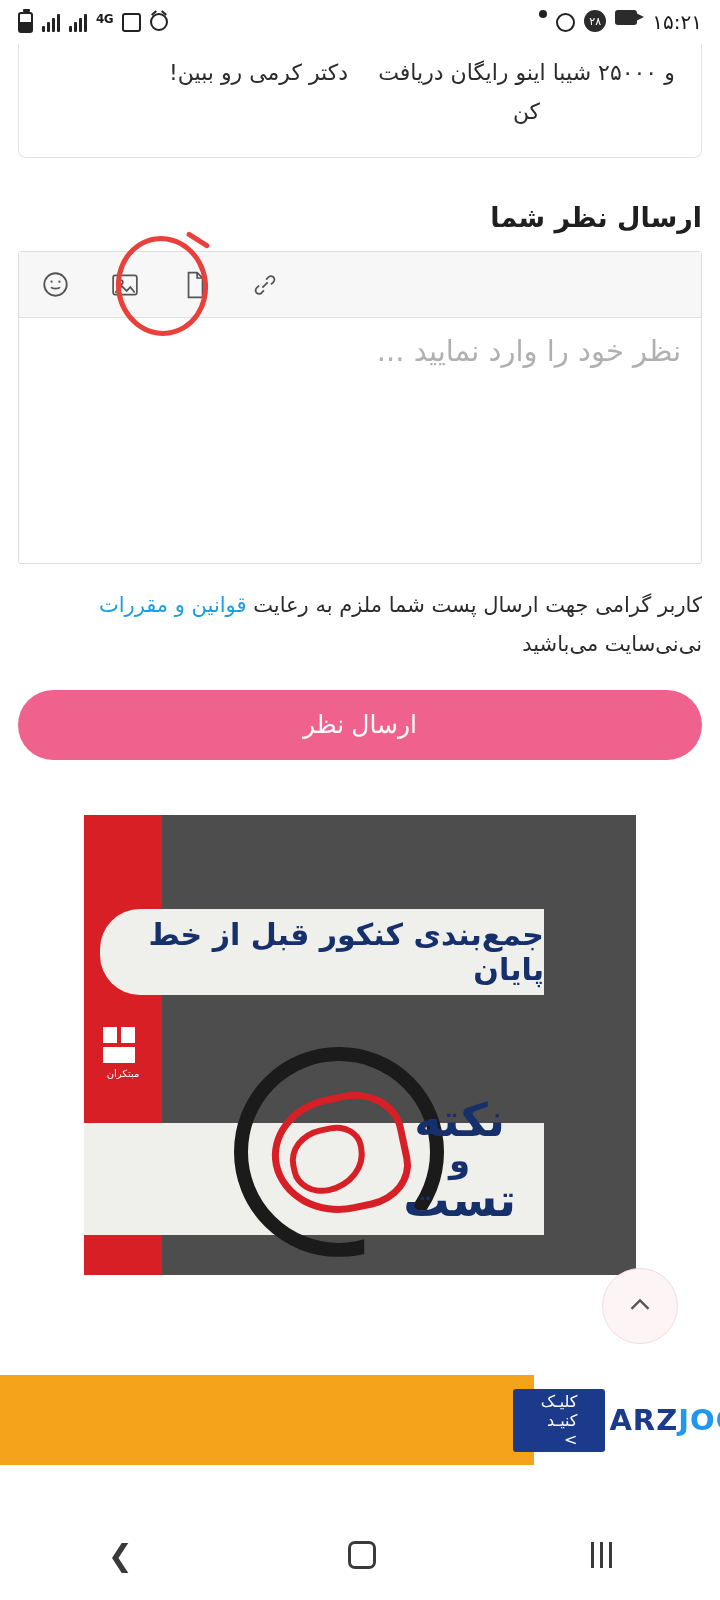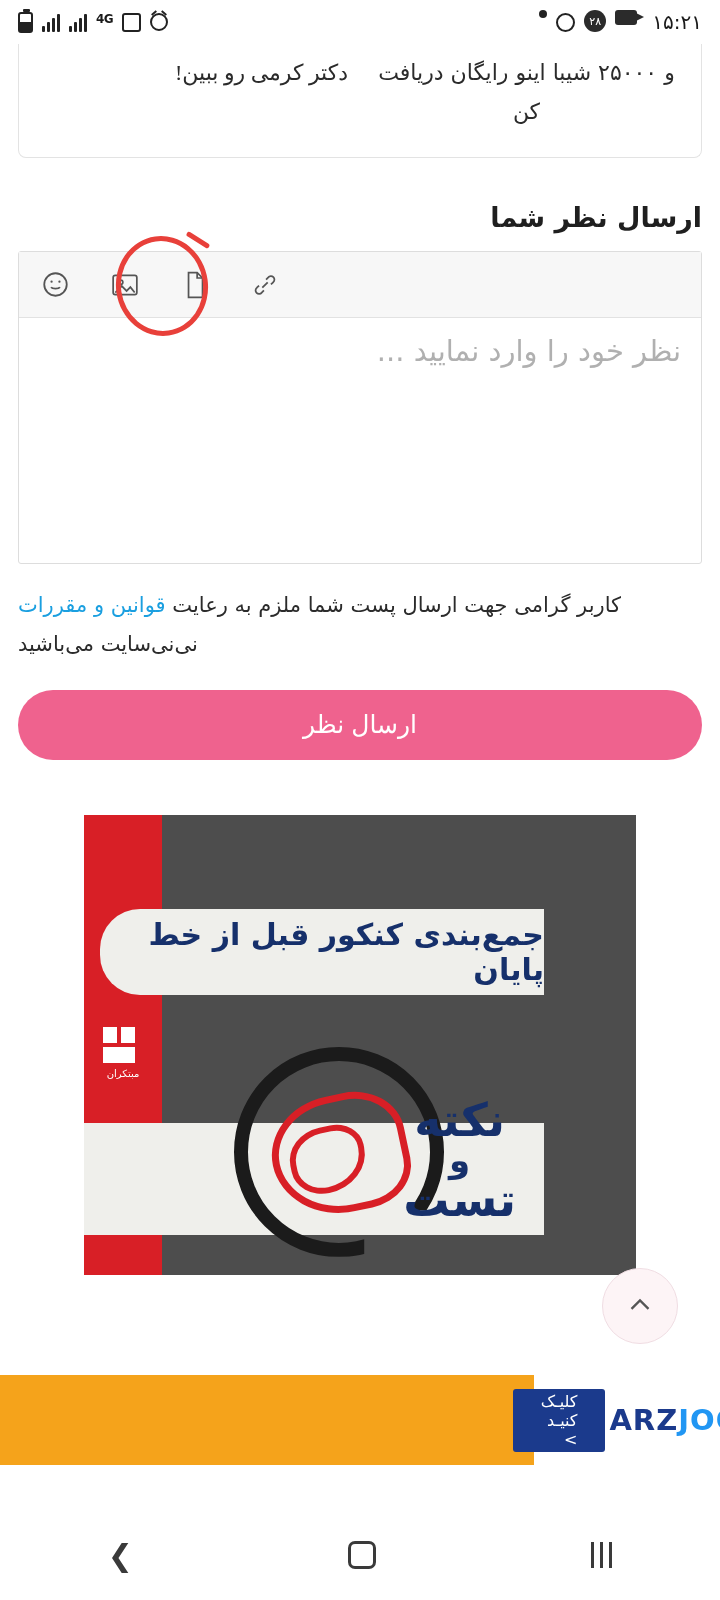--- a/index.html
+++ b/index.html
@@ -79,21 +79,21 @@
     gap: 24px;
     justify-content: space-between;
   }
   .top-card .col {
     font-size: 22px;
     line-height: 1.75;
     color: #2b2b2b;
     text-align: center;
     flex: 1;
   }
-  .top-card .col.right { text-align: right; font-family: Liberation Serif, serif; }
+  .top-card .col.right { text-align: right; }
 
   
   .section-title {
     margin: 44px 18px 18px;
     font-size: 27px;
     color: #1f1f1f;
     text-align: right;
   }
   .editor {
     margin: 0 18px;
@@ -141,21 +141,21 @@
     padding: 16px 20px;
     font-size: 29px;
     color: #b0b0b0;
     text-align: right;
   }
   .notice {
     margin: 22px 18px 0;
     font-size: 21px;
     line-height: 1.85;
     color: #2b2b2b;
-    text-align: left;
+    text-align: right;
   }
   .notice a { color: #1a9fe0; text-decoration: none; }
   .submit-btn {
     display: block;
     margin: 26px 18px 0;
     width: calc(100% - 36px);
     height: 70px;
     border: none;
     border-radius: 36px;
     background: #ef628e;

